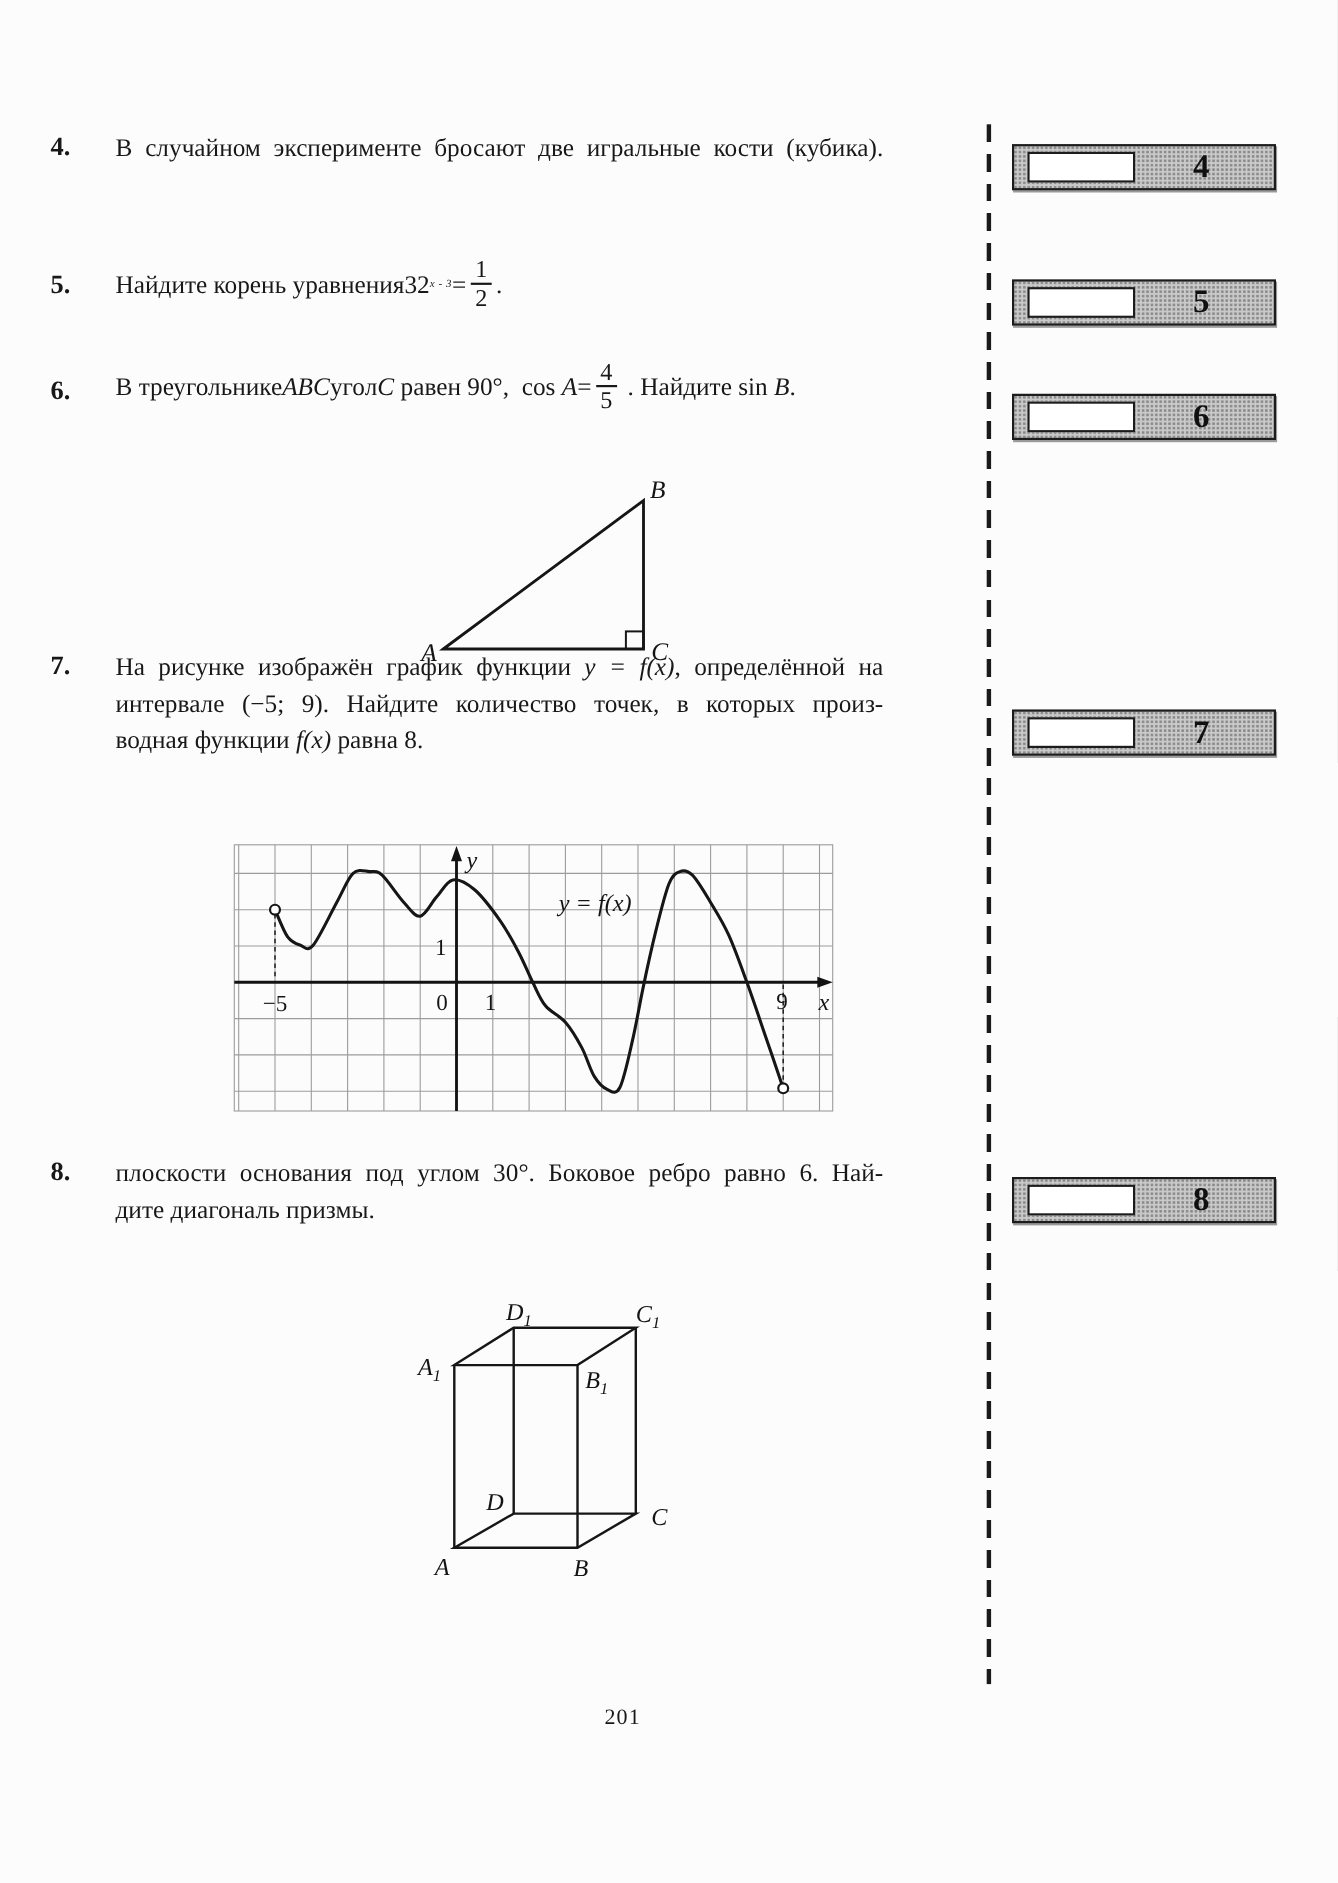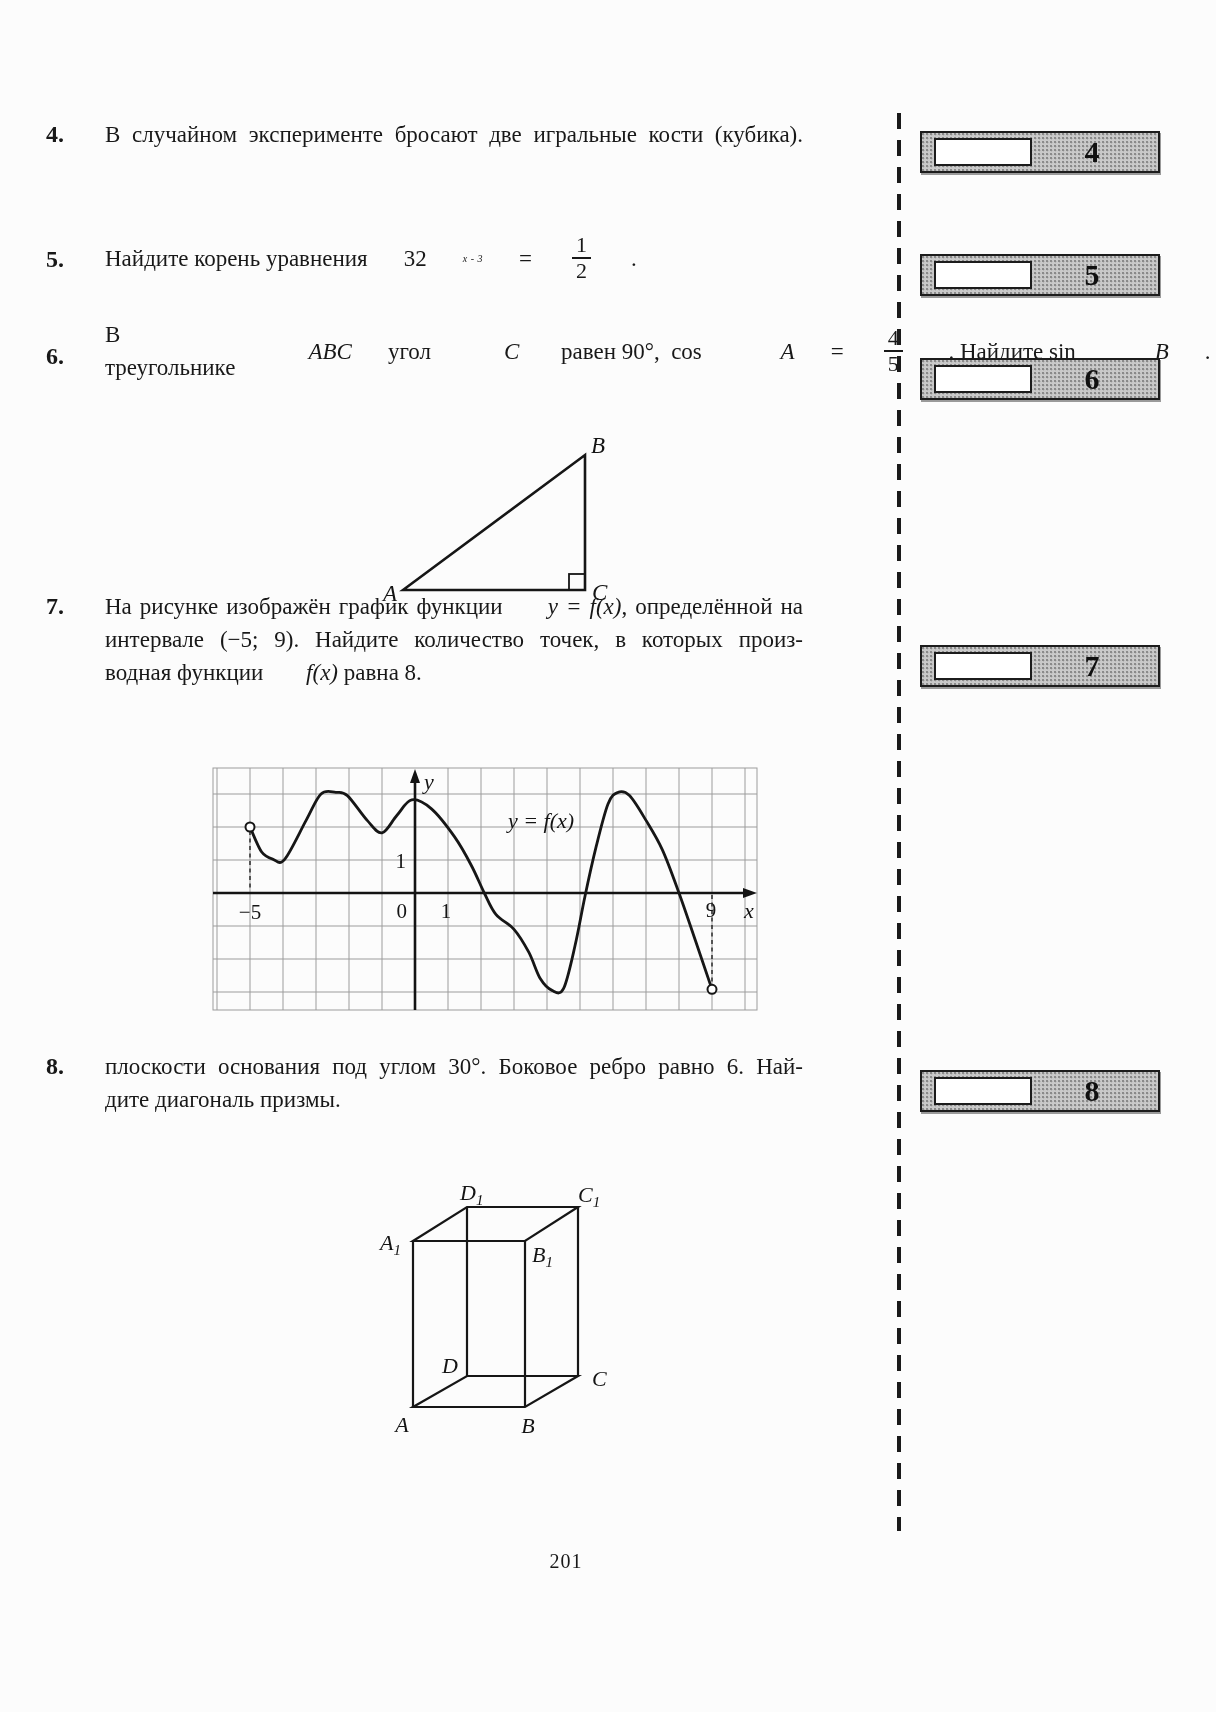--- a/index.html
+++ b/index.html
@@ -12,22 +12,22 @@
   .prob-num{
     position:absolute; left:46px; width:44px;
     font-weight:bold; font-size:24px; line-height:33px;
   }
   .ptext{
     position:absolute; left:105px; width:698px;
     font-size:23px; line-height:33px;
   }
   .jl{ text-align:justify; text-align-last:justify; }
   .ll{ text-align:left; }
-  .mi{ font-style:italic;margin-left:37px; }
-  .eqrow{ display:flex; align-items:center; height:56px;gap:36px; }
+  .mi{ font-style:italic; }
+  .eqrow{ display:flex; align-items:center; height:56px; }
   .frac{
     display:inline-block; vertical-align:middle; text-align:center;
     line-height:1.08; font-size:22px; margin:0 4px;
   }
   .frac .fn{ display:block; padding:0 4px; }
   .frac .fd{ display:block; padding:0 4px; border-top:2px solid #181818; }
   sup.expo{ font-size:10px; font-style:italic; letter-spacing:0.5px; }
   .fig{ position:absolute; }
   .dashline{
     position:absolute; left:897px; top:113px; width:4px; height:1418px;

